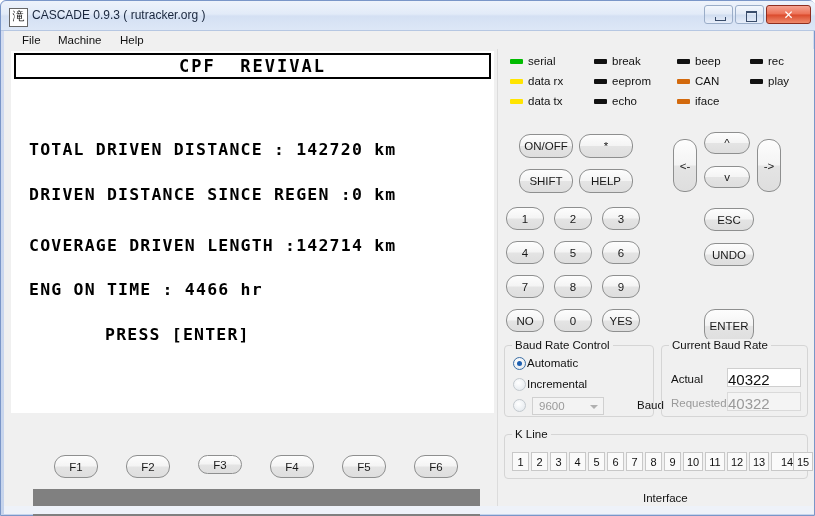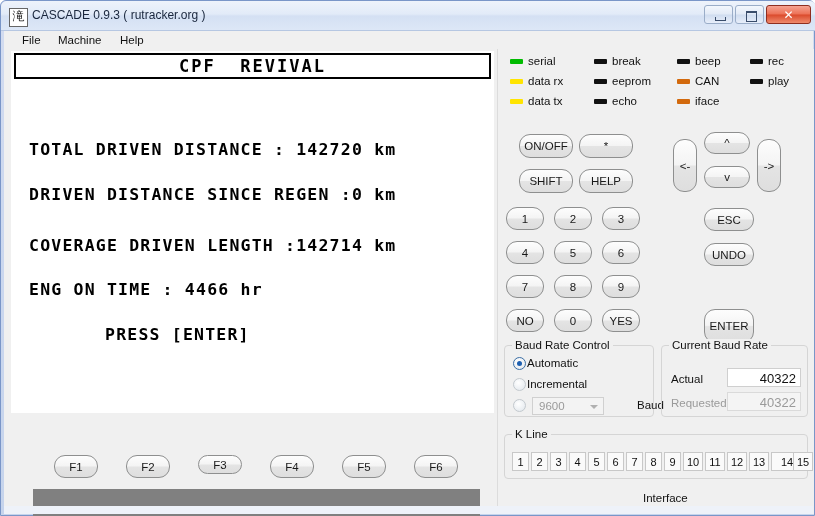--- a/index.html
+++ b/index.html
@@ -261,24 +261,24 @@
     width: 5px; height: 5px;
     border-radius: 50%;
     background: #1d5fb0;
   }
   .radio.disabled { border-color: #c3c9ce; }
   .txtfield {
     position: absolute;
     box-sizing: border-box;
     border: 1px solid #cfcfcf;
     background: #ffffff;
-    font-size: 13px;
-    color: #111;
-    text-align: right;
-    padding: 2px 4px 0 12px;
+    font-size: 15px;
+    color: #111;
+    text-align: left;
+    padding: 2px 4px 0 0;
     white-space: nowrap;
     overflow: hidden;
   }
   .txtfield.dim { color: #9a9a9a; background:#f4f4f4; border-color:#dadada; }
   .combo {
     position: absolute;
     box-sizing: border-box;
     border: 1px solid #d0d0d0;
     background: #f3f3f3;
     font-size: 11.5px;

